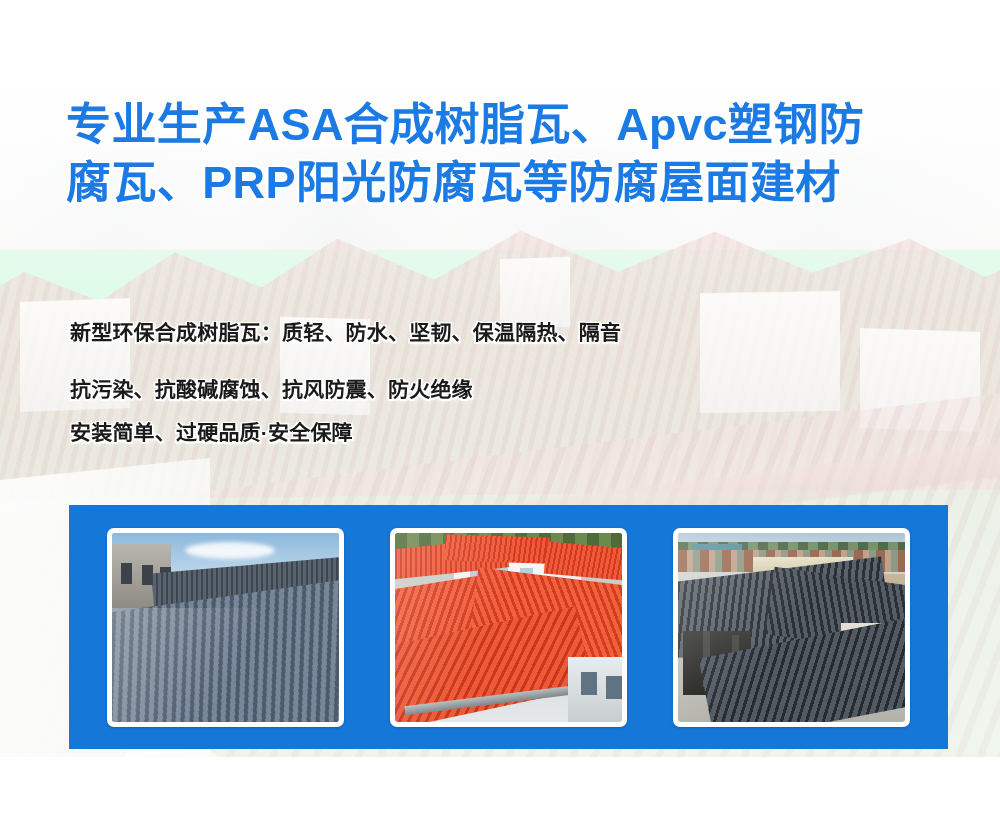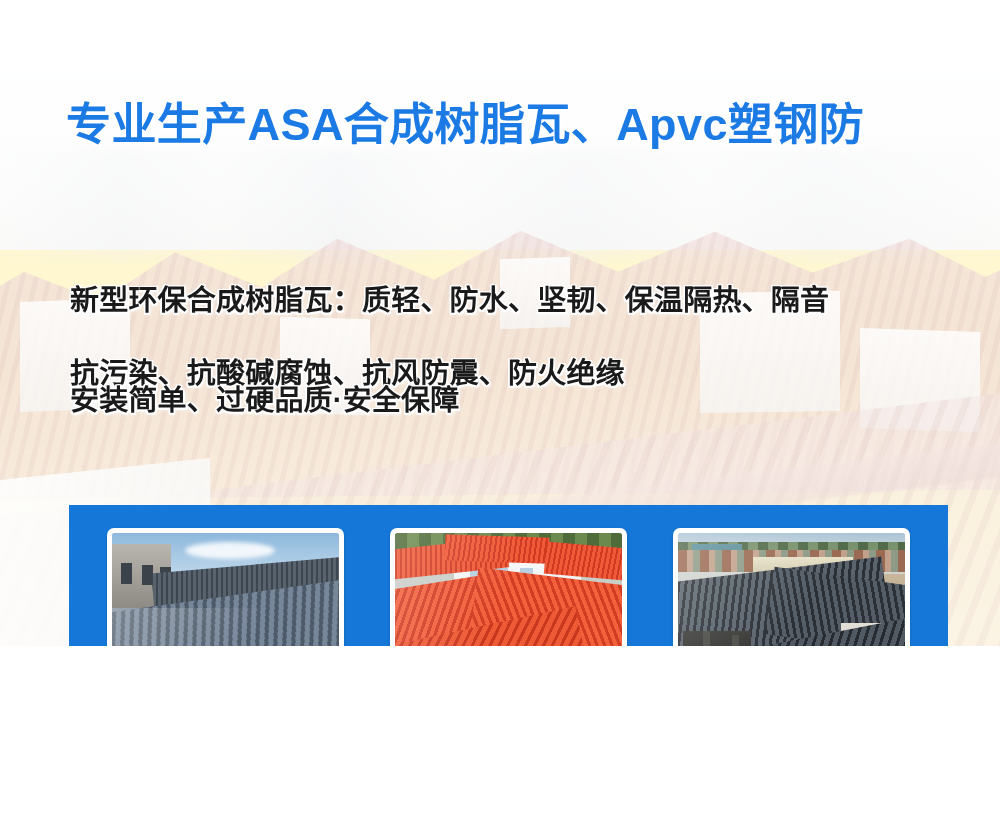--- a/index.html
+++ b/index.html
@@ -8,23 +8,23 @@
     padding: 0;
     background: #ffffff;
   }
   body {
     font-family: "Liberation Sans", "DejaVu Sans", sans-serif;
   }
 
   .banner {
     position: relative;
     width: 1000px;
-    height: 646px;
+    height: 757px;
     overflow: hidden;
-    background: #fde047;
+    background: #86efac;
   }
 
   
   .bg-photo {
     position: absolute;
     inset: 0;
     overflow: hidden;
   }
   
   .bg-sky {
@@ -175,34 +175,35 @@
       2px -2px 0 #ffffff, -2px -2px 0 #ffffff,
       3px 3px 5px rgba(255,255,255,.9);
     white-space: nowrap;
   }
   .headline .hl-line { display: block; }
 
   .sub {
     position: absolute;
     left: 70px;
     width: 890px;
-    font-size: 29px;
+    font-size: 21px;
     font-weight: 700;
     letter-spacing: .2px;
     color: #1a1a1a;
     text-shadow:
       1.5px 0 0 #ffffff, -1.5px 0 0 #ffffff,
       0 1.5px 0 #ffffff, 0 -1.5px 0 #ffffff,
       1.5px 1.5px 0 #ffffff, -1.5px 1.5px 0 #ffffff,
       1.5px -1.5px 0 #ffffff, -1.5px -1.5px 0 #ffffff,
       2px 2px 4px rgba(255,255,255,.85);
     white-space: nowrap;
+    margin-top: 40px;
   }
   .sub.s1 { top: 276px; }
-  .sub.s2 { top: 349px; }
+  .sub.s2 { top: 333px; }
   .sub.s3 { top: 376px; }
 
   
   .gallery {
     position: absolute;
     left: 69px;
     top: 505px;
     width: 879px;
     height: 244px;
     background: #1577d8;
@@ -354,20 +355,21 @@
     <div class="bg-ridge"></div>
     <div class="bg-wall"></div>
     <div class="bg-wedge"></div>
     <div class="bg-wash"></div>
   </div>
 
   <div class="copy">
 
     <div class="headline">
       <span class="hl-line">专业生产ASA合成树脂瓦、Apvc塑钢防</span>
+      <span class="hl-line">腐瓦、PRP阳光防腐瓦等防腐屋面建材</span>
     </div>
 
     <div class="sub s1">新型环保合成树脂瓦：质轻、防水、坚韧、保温隔热、隔音</div>
     <div class="sub s2">抗污染、抗酸碱腐蚀、抗风防震、防火绝缘</div>
     <div class="sub s3">安装简单、过硬品质·安全保障</div>
 
   </div>
 
   <div class="gallery">
 

